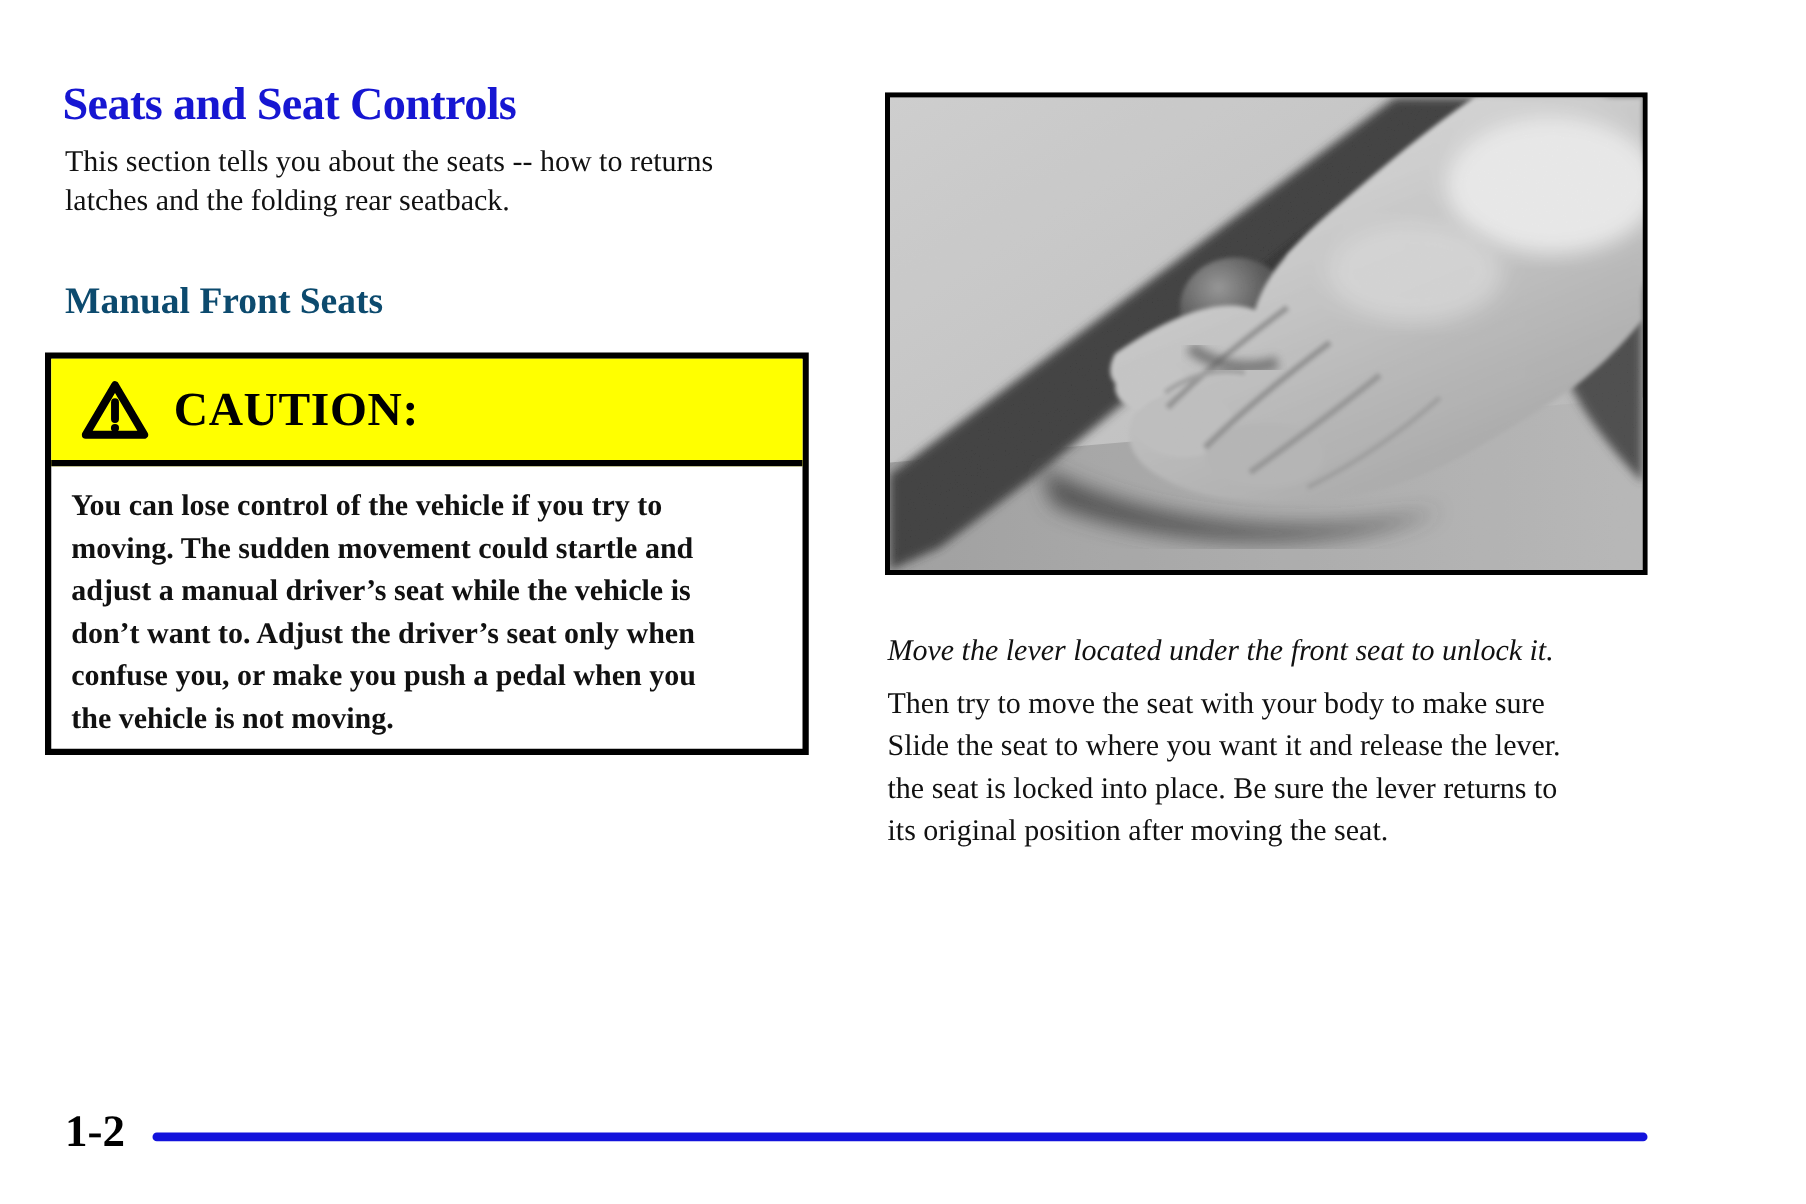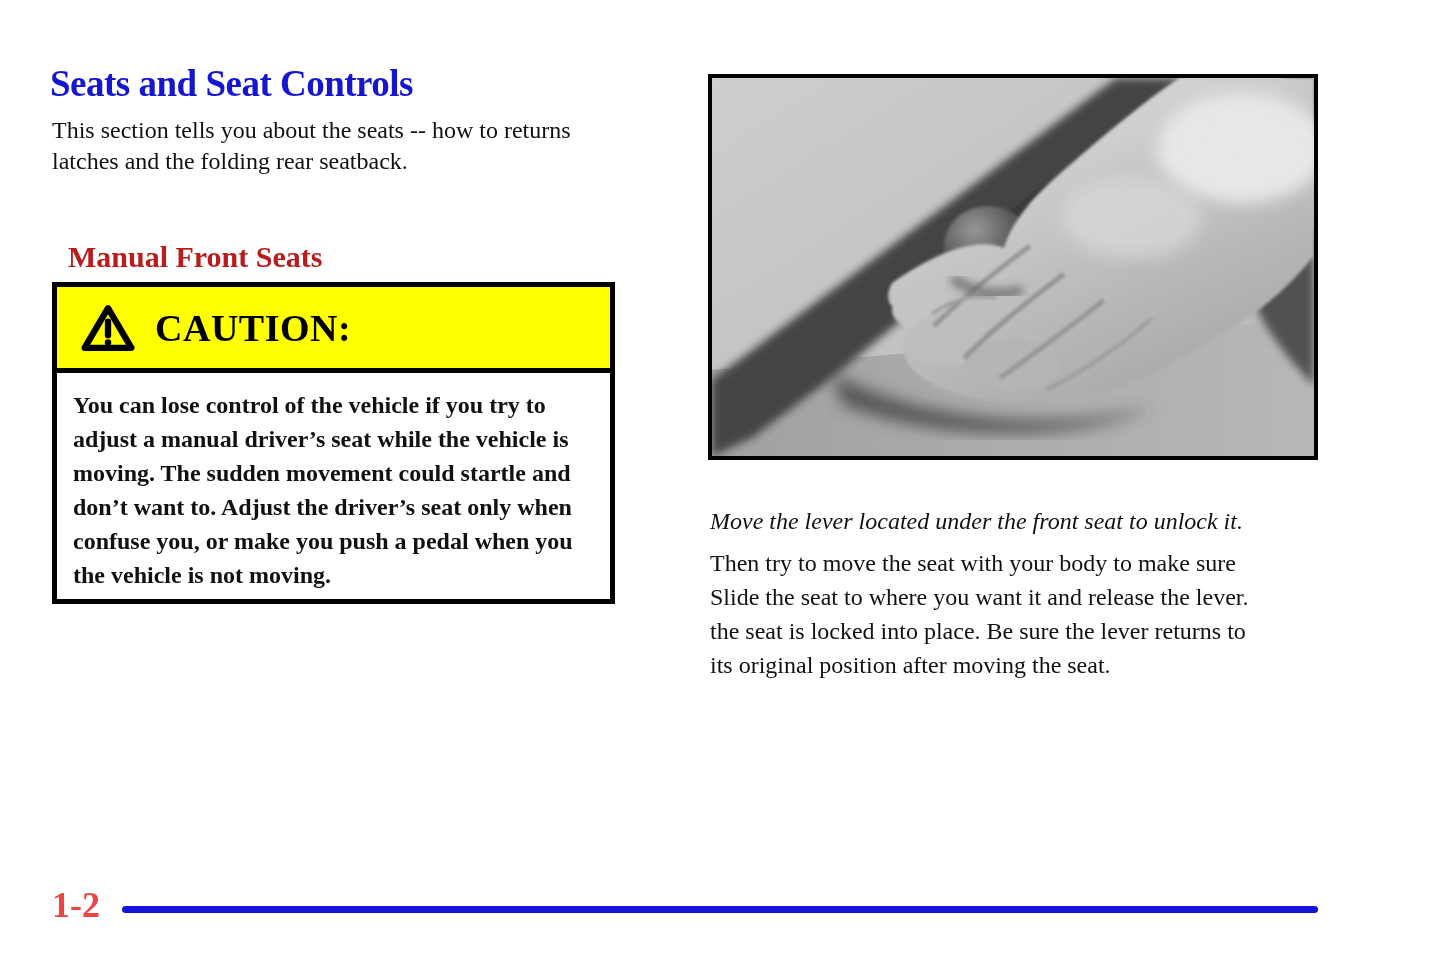--- a/index.html
+++ b/index.html
@@ -12,26 +12,26 @@
   .abs { position:absolute; }
   .nowrap { white-space:nowrap; }
 
   
   .page-title {
     left:50px; top:62px; margin:0; font-size:37px; font-weight:bold;
     color:#1616d2; letter-spacing:-0.5px;
   }
   .intro { left:52px; top:115px; font-size:24px; line-height:31px; }
   .section-heading {
-    left:52px; top:224px; margin:16px; font-size:30px; font-weight:bold; color:#b91c1c;
+    left:52px; top:224px; margin:0; font-size:30px; font-weight:bold; color:#0c4a6e;
   }
 
   
   .caution-box {
-    left:52px; top:282px; width:563px; height:322px;
+    left:36px; top:282px; width:611px; height:322px;
     border:5px solid #000000; box-sizing:border-box; background:#ffffff;
   }
   .caution-header {
     height:81px; background:#ffff00; border-bottom:5px solid #000000;
     display:flex; align-items:center; padding-left:24px; gap:20px;
     box-sizing:content-box;
   }
   .caution-label { font-size:38px; font-weight:bold; color:#000000; letter-spacing:0.5px; }
   .caution-body { padding:15px 16px 0 16px; font-size:24px; font-weight:bold; line-height:34px; }
 
@@ -41,21 +41,21 @@
     border:4px solid #000000; box-sizing:border-box; background:#c0c0c0;
   }
   .figure svg { display:block; }
 
   
   .instr { left:710px; font-size:24px; line-height:34px; }
   .instr-1 { top:504px;font-style:italic; }
   .instr-2 { top:546px; }
 
   
-  .page-number { left:52px; top:884px; font-size:36px; font-weight:bold; color:#ef4444; }
+  .page-number { left:52px; top:884px; font-size:36px; font-weight:bold; color:#000000; }
   .footer-rule { left:122px; top:906px; width:1196px; height:7px; background:#1313dc; border-radius:4px; }
 </style>
 </head>
 <body>
 
 <div class="page">
 
   <h1 class="abs page-title nowrap">Seats and Seat Controls</h1>
 
   <div class="abs intro">
@@ -69,22 +69,22 @@
     <div class="caution-header">
       <svg width="54" height="50" viewBox="0 0 60 54" aria-hidden="true">
         <path d="M30,5 L56,49 L4,49 Z" fill="none" stroke="#000000" stroke-width="7" stroke-linejoin="round"></path>
         <path d="M30,20 L30,35" stroke="#000000" stroke-width="7" stroke-linecap="round"></path>
         <circle cx="30" cy="43" r="3.6" fill="#000000"></circle>
       </svg>
       <span class="caution-label">CAUTION:</span>
     </div>
     <div class="caution-body">
       <div class="nowrap">You can lose control of the vehicle if you try to</div>
+      <div class="nowrap">moving. The sudden movement could startle and</div>
       <div class="nowrap">adjust a manual driver’s seat while the vehicle is</div>
-      <div class="nowrap">moving. The sudden movement could startle and</div>
       <div class="nowrap">don’t want to. Adjust the driver’s seat only when</div>
       <div class="nowrap">confuse you, or make you push a pedal when you</div>
       <div class="nowrap">the vehicle is not moving.</div>
     </div>
   </div>
 
   <figure class="abs figure">
     <svg viewBox="0 0 602 378" width="602" height="378" role="img" aria-label="Grayscale photo of a hand reaching under the front edge of the seat to grasp the adjustment lever">
       <defs>
         <linearGradient id="fab" x1="0" y1="0" x2="1" y2="1">

